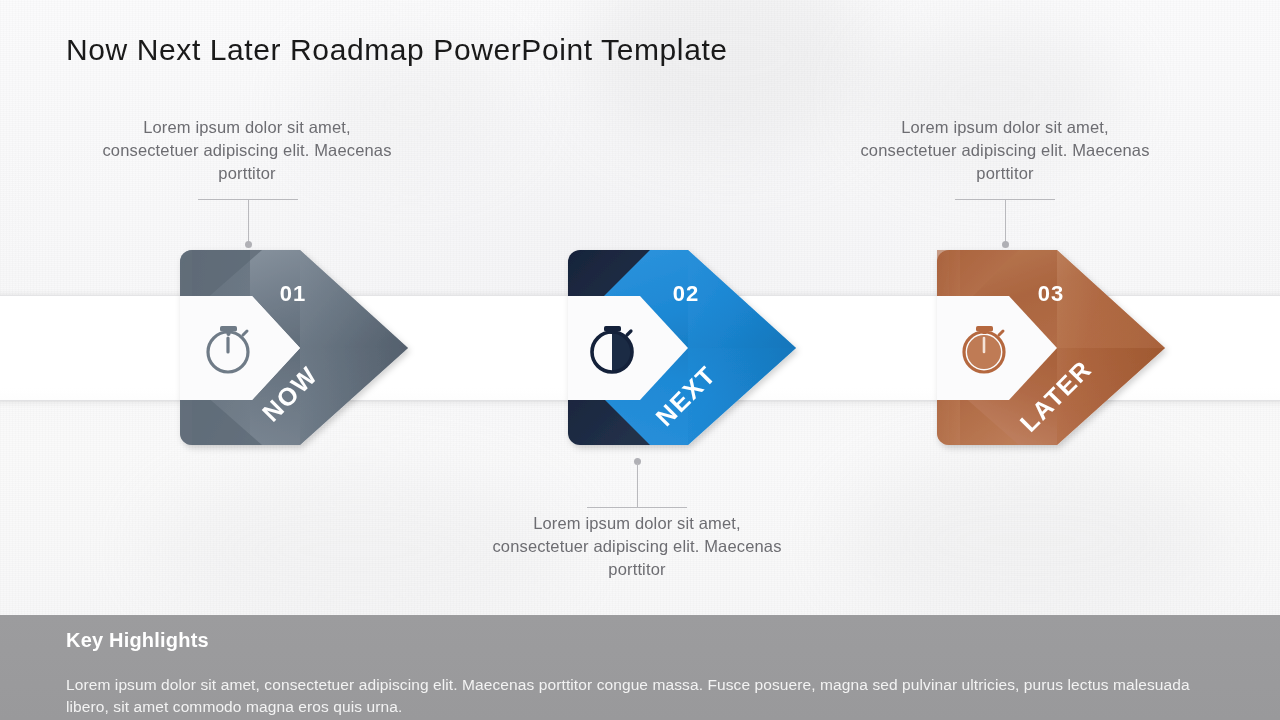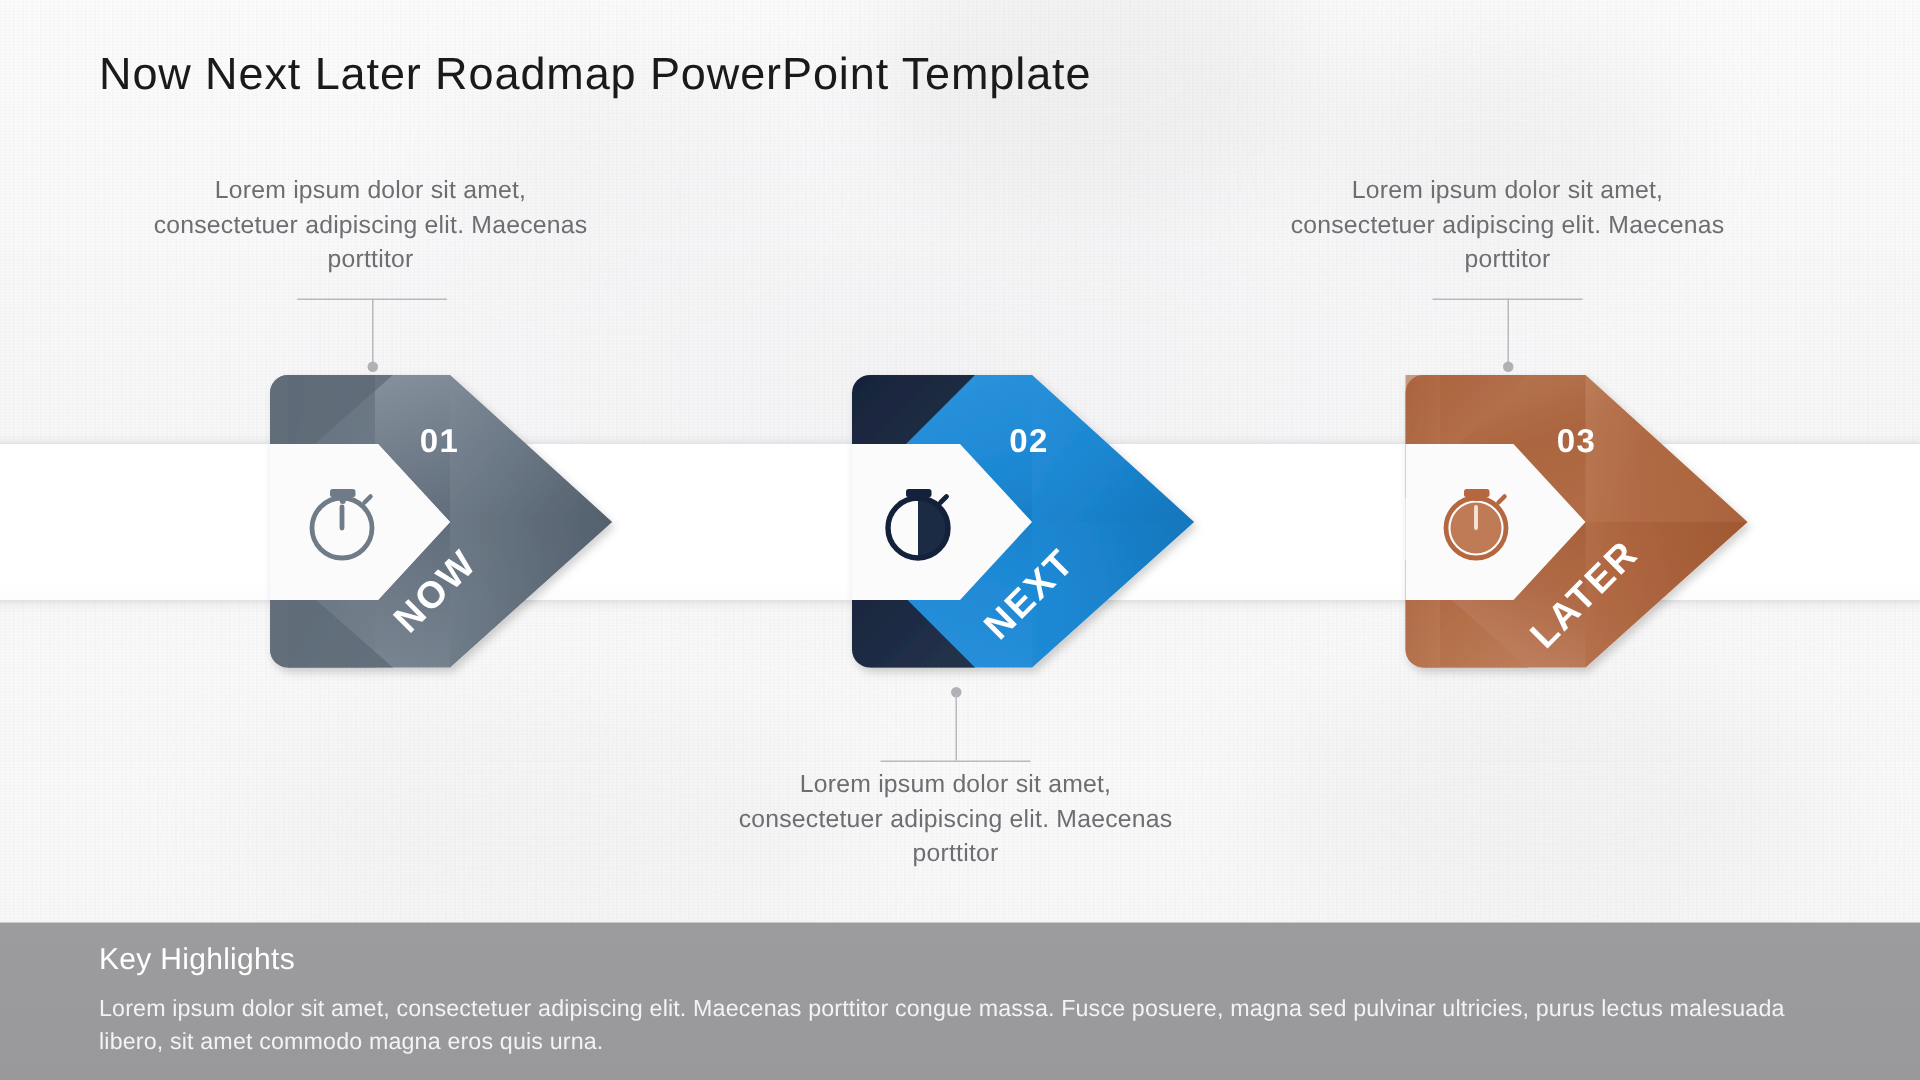--- a/index.html
+++ b/index.html
@@ -146,24 +146,24 @@
     background: linear-gradient(180deg, #9c9c9e 0%, #99999b 100%);
   }
   .footer-inner {
     position: absolute;
     left: 66px;
     top: 14px;
     width: 1150px;
   }
   .footer-title {
     font-size: 20px;
-    font-weight: 400;
+    font-weight: 700;
     color: #ffffff;
     letter-spacing: 0.2px;
-    margin-bottom: 10px;
+    margin-bottom: 22px;
   }
   .footer-body {
     font-size: 15.5px;
     line-height: 22px;
     color: #f3f3f3;
     letter-spacing: 0.1px;
     max-width: 1130px;
   }
 </style>
 </head>

